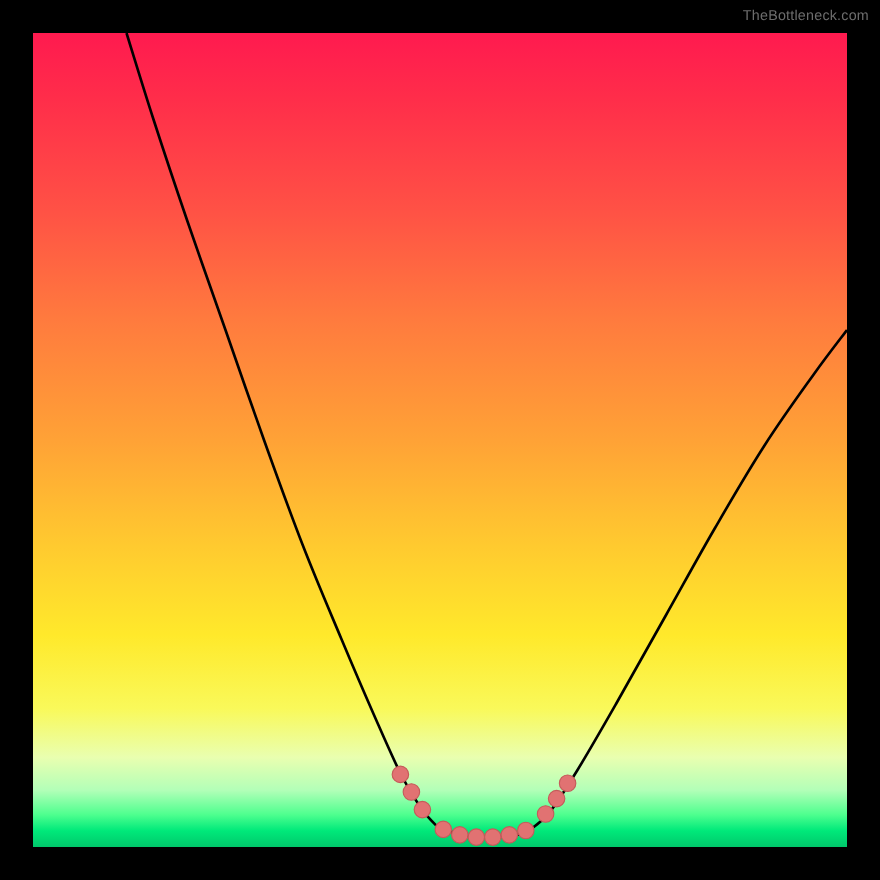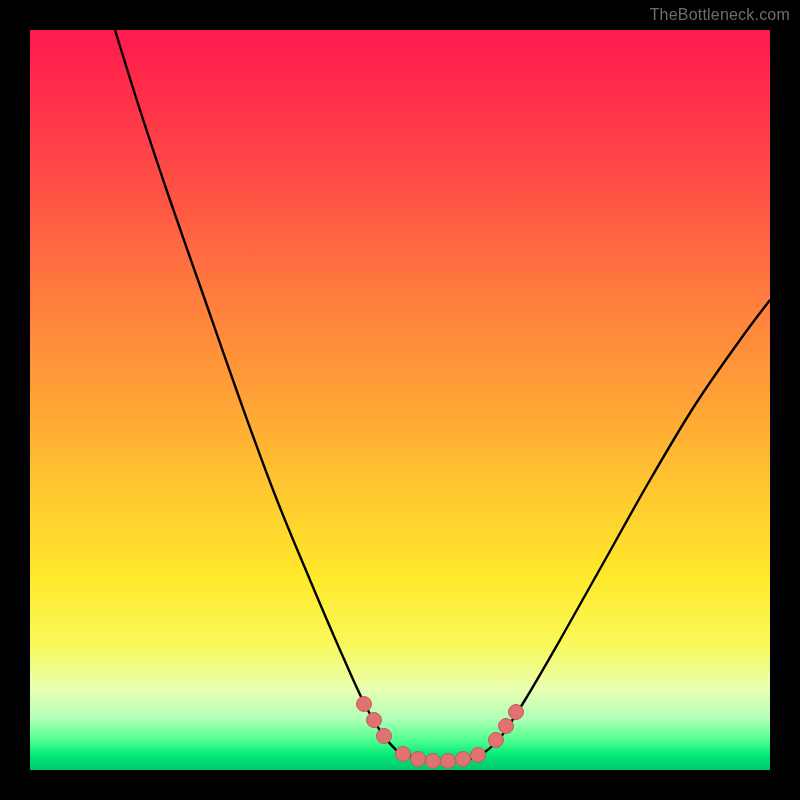--- a/index.html
+++ b/index.html
@@ -44,21 +44,21 @@
     left: 0;
     top: 0;
     width: 740px;
     height: 740px;
   }
   .watermark {
     position: absolute;
     top: 6px;
     right: 10px;
     color: #6d6d6d;
-    font-size: 16px;
+    font-size: 13px;
     font-weight: 400;
     letter-spacing: 0.2px;
   }
 </style>
 </head>
 <body>
 
 <div class="stage">
   <div class="plot">
     <svg class="curve-svg" viewBox="0 0 740 740">

